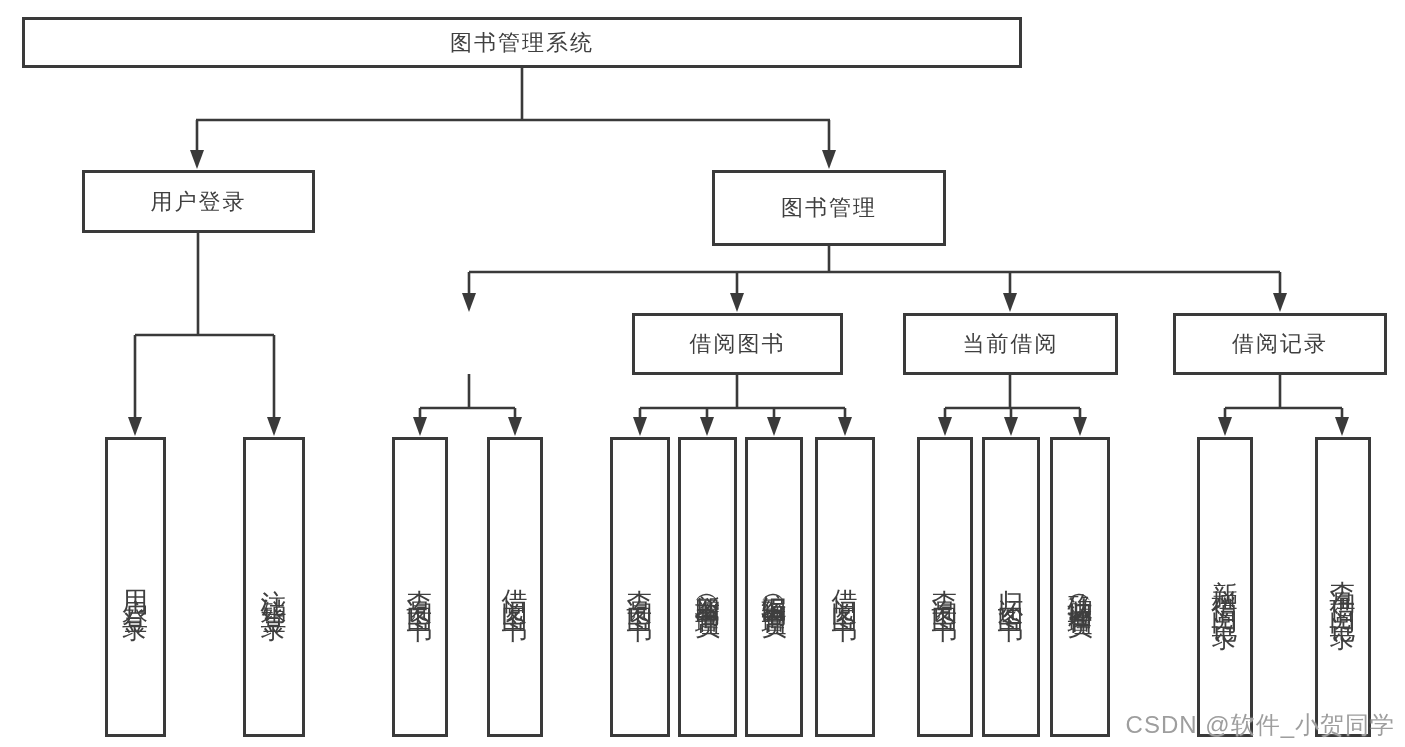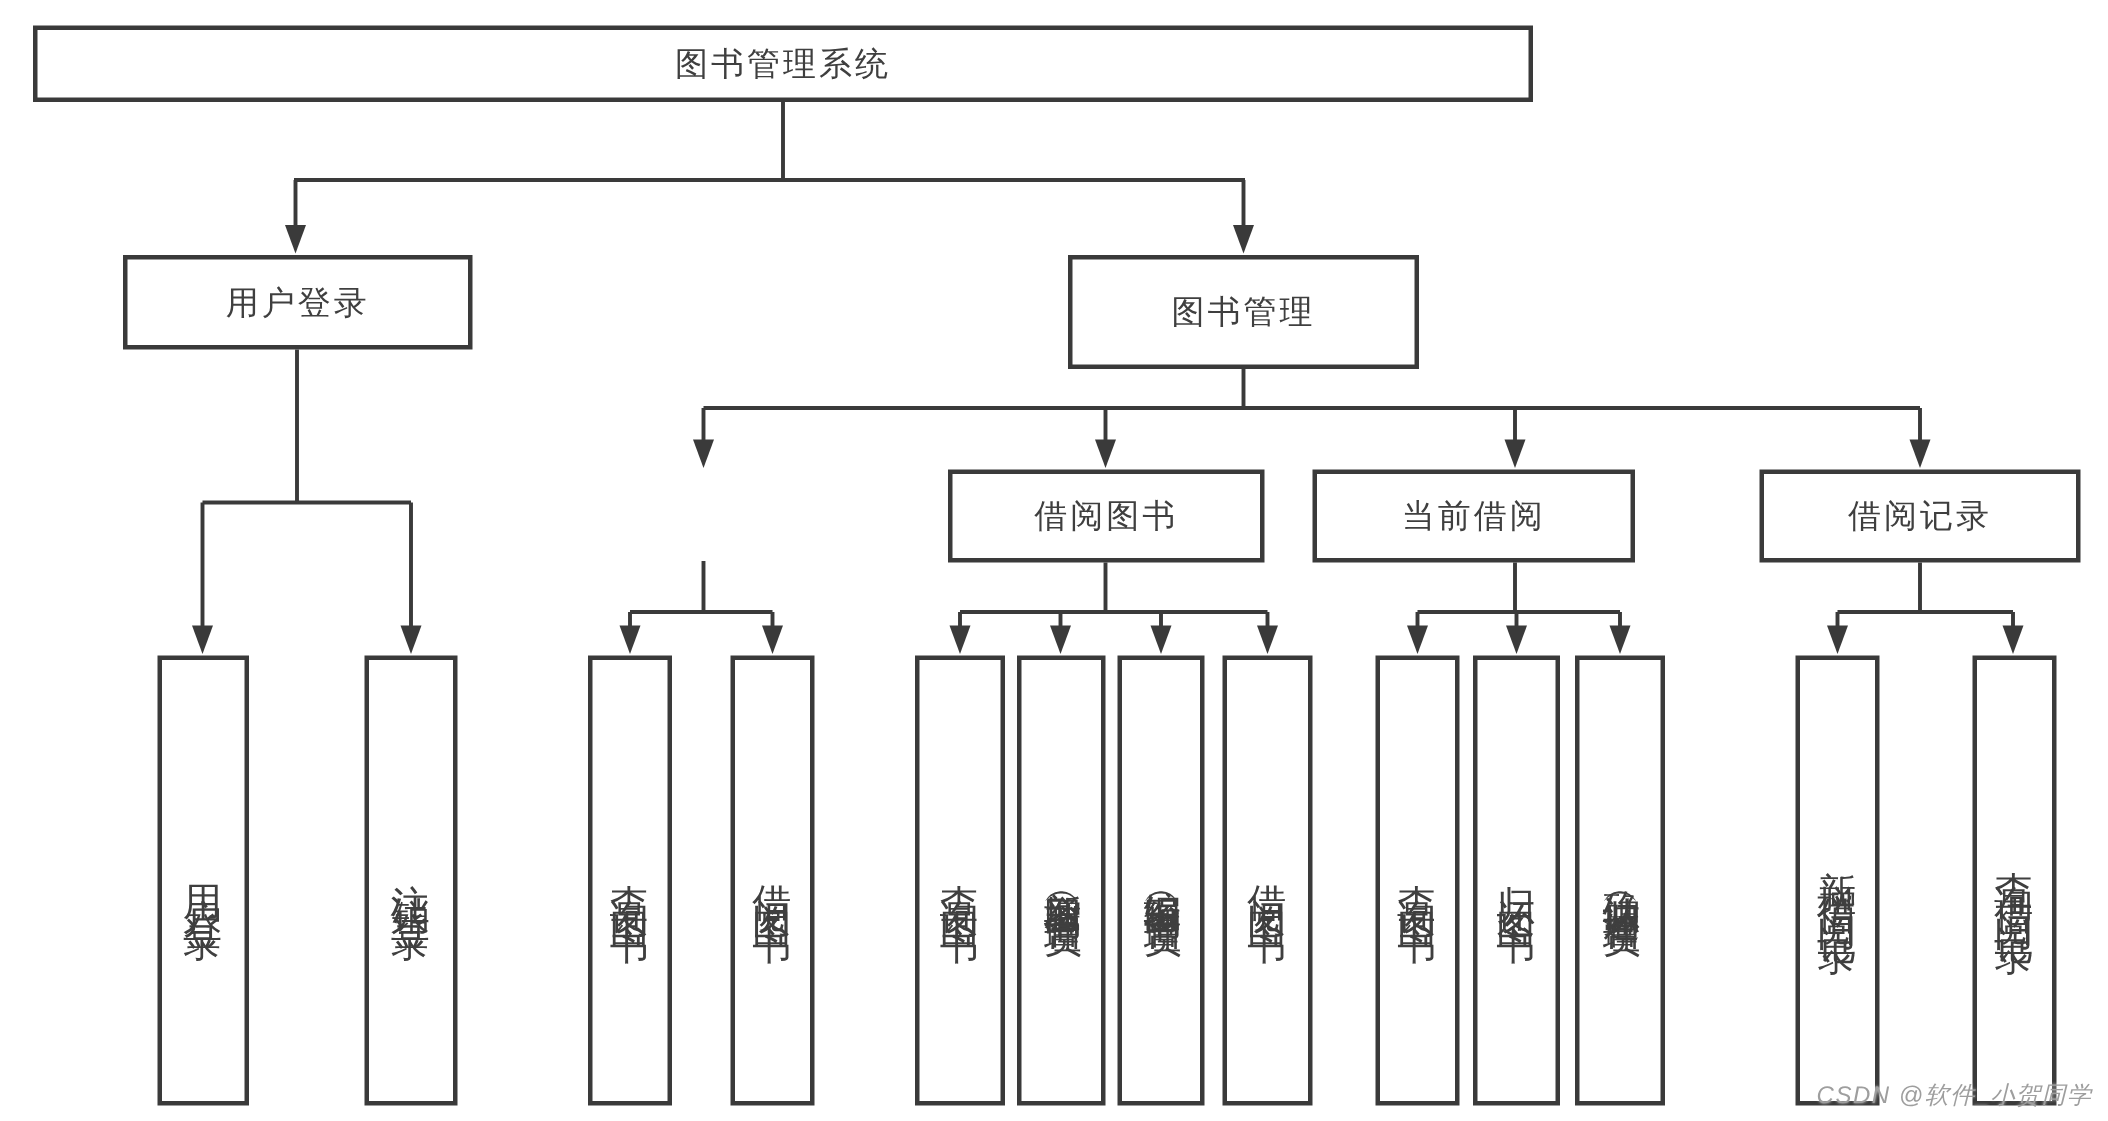--- a/index.html
+++ b/index.html
@@ -41,24 +41,23 @@
   }
   .node.vert.tight .lbl{
     font-size:25px;
     letter-spacing:3px;
   }
   .watermark{
     position:absolute;
     right:10px;bottom:6px;
     z-index:5;
     color:var(--watermark);
-    font-size:16px;
+    font-size:24px;
     letter-spacing:1px;
     text-shadow:0 0 2px rgba(255,255,255,.85);
-    font-style:italic;
   }
 </style>
 </head>
 <body>
 
 <div class="stage">
 
   <svg class="wires" width="1405" height="747" viewBox="0 0 1405 747" aria-hidden="true">
     <g stroke="var(--line)" stroke-width="2.6" fill="none">
       <path d="M522 68 V121
@@ -100,21 +99,21 @@
   <div class="node" style="left:82px;top:170px;width:233px;height:63px">
     <span class="lbl">用户登录</span>
   </div>
   <div class="node" style="left:712px;top:170px;width:234px;height:76px">
     <span class="lbl">图书管理</span>
   </div>
 
   <div class="node" style="left:632px;top:313px;width:211px;height:62px">
     <span class="lbl">借阅图书</span>
   </div>
-  <div class="node" style="left:875px;top:313px;width:215px;height:62px">
+  <div class="node" style="left:903px;top:313px;width:215px;height:62px">
     <span class="lbl">当前借阅</span>
   </div>
   <div class="node" style="left:1173px;top:313px;width:214px;height:62px">
     <span class="lbl">借阅记录</span>
   </div>
 
   <div class="node vert" style="left:105px;top:437px;width:61px;height:300px">
     <span class="lbl">用户登录</span>
   </div>
   <div class="node vert" style="left:243px;top:437px;width:62px;height:300px">

